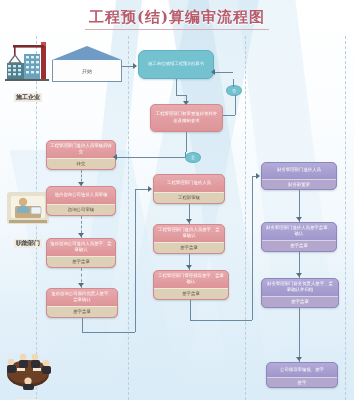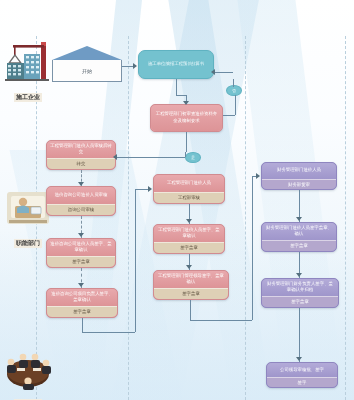--- a/index.html
+++ b/index.html
@@ -120,20 +120,23 @@
   <div class="ribbon rb3"></div>
   <div class="ribbon rb4"></div>
   <div class="ribbon rb5"></div>
   <div class="vgrad"></div>
 
   <div class="lane" style="left:36px;"></div>
   <div class="lane" style="left:128px;"></div>
   <div class="lane" style="left:245px;"></div>
   <div class="lane" style="left:345px;"></div>
 
+  <div id="title">
+    <span class="ul">工程预(结)算编审流程图</span>
+  </div>
 
   <div class="role" style="left:2px;top:40px;">
     <div class="icobox">
       <svg width="50" height="44" viewBox="0 0 50 44">
         <rect x="38" y="4" width="5" height="36" fill="#9b2f33"></rect>
         <rect x="38" y="2" width="5" height="4" fill="#c94a4a"></rect>
         <rect x="10" y="5" width="31" height="2.6" fill="#7d2a2d"></rect>
         <rect x="11" y="6" width="1.6" height="9" fill="#7d2a2d"></rect>
         <polygon points="12,15 6,23 18,23" fill="none" stroke="#6d6d6d" stroke-width="1.3"></polygon>
         <rect x="4" y="23" width="17" height="16" fill="#4e7f8c"></rect>

